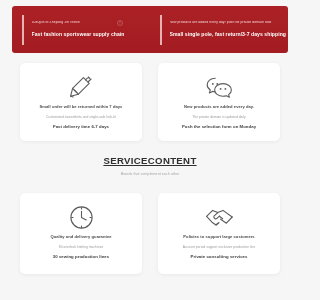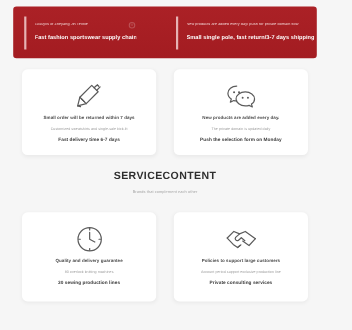--- a/index.html
+++ b/index.html
@@ -156,20 +156,21 @@
     top: 155px;
     width: 300px;
     text-align: center;
   }
 
   .section-title {
     font-size: 9.6px;
     font-weight: bold;
     color: #2f2f2f;
     letter-spacing: 0.35px;
+    text-decoration: underline;
   }
 
   .section-sub {
     margin-top: 6px;
     font-size: 3.5px;
     color: #a4a4a4;
     letter-spacing: 0.1px;
   }
 </style>
 </head>

